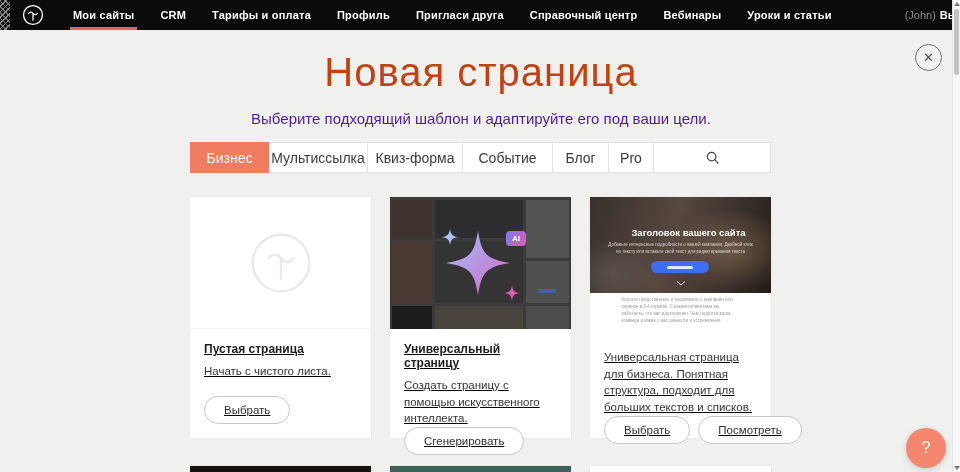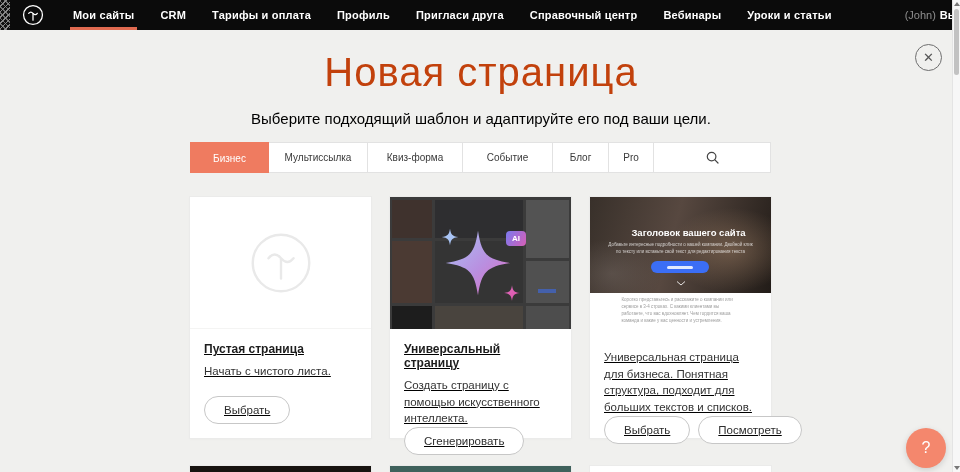--- a/index.html
+++ b/index.html
@@ -56,29 +56,29 @@
     background:#f4876d; color:#fff; font-size:16px; display:flex; align-items:center;
     justify-content:center; cursor:pointer; box-shadow:0 2px 6px rgba(0,0,0,.15);
   }
   
   .dialog-title {
     position:absolute; top:50px; left:10px; width:942px; text-align:center;
     font-size:40px; font-weight:400; color:#c2410c; letter-spacing:1px;
   }
   .dialog-subtitle {
     position:absolute; top:110px; left:10px; width:942px; text-align:center;
-    font-size:15px; color:#000000;
+    font-size:15px; color:#4c1d95;
   }
   
   .tabs {
     position:absolute; left:190px; top:142px; width:581px; height:31px;
     display:flex; background:#fff; border:1px solid #e2e2e2;
   }
   .tab {
-    display:flex; align-items:center; justify-content:center; font-size:10px; color:#3a3a3a;
+    display:flex; align-items:center; justify-content:center; font-size:14px; color:#3a3a3a;
     border-right:1px solid #e2e2e2; cursor:pointer; white-space:nowrap;
   }
   .tab:last-child { border-right:none; }
   .tab.active { background:#ef7b60; color:#fff; margin:-1px 0 -1px -1px; border-right:none; padding-top:1px; }
   .tab-search { display:flex; align-items:center; justify-content:center; flex:1; cursor:pointer; }
   
   .cards-row { position:absolute; left:190px; top:197px; display:flex; gap:19px; }
   .card {
     width:181px; height:241px; background:#fff; display:flex; flex-direction:column;
     box-shadow:0 0 0 1px #ebebea, 0 1px 3px rgba(0,0,0,.04);

